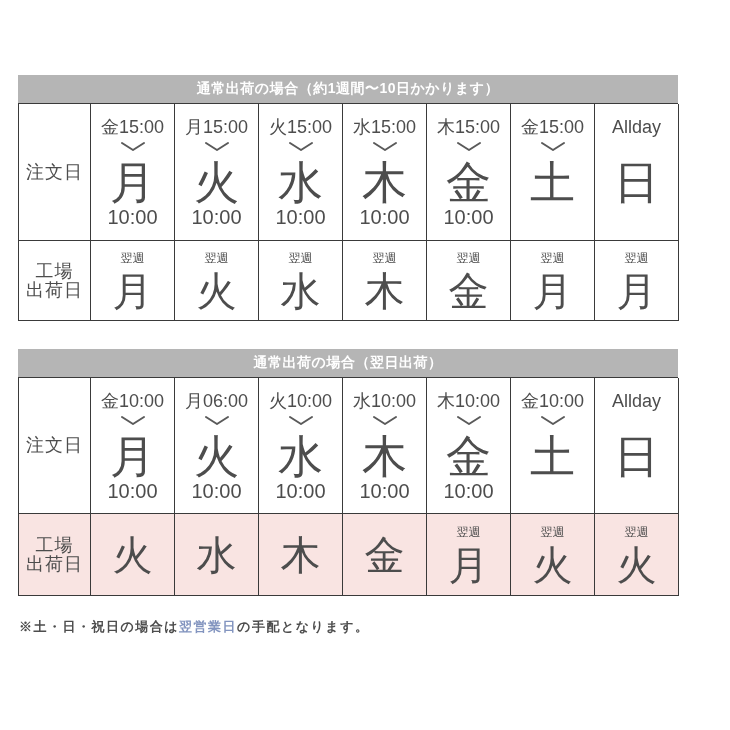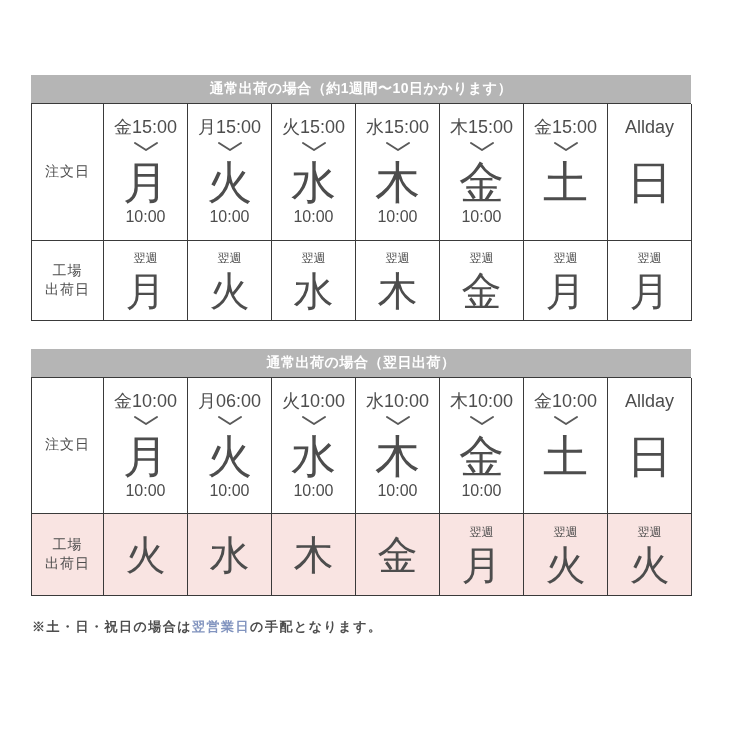--- a/index.html
+++ b/index.html
@@ -6,45 +6,45 @@
     --header-bg:#b5b5b5; --header-text:#ffffff; --text:#4d4d4d;
     --border:#3a3a3a; --pink:#f9e4e2; --blue:#8294bf; --page:#ffffff;
   }
   *{box-sizing:border-box;}
   html,body{margin:0;padding:0;}
   body{
     width:730px;height:730px;background:var(--page);
     font-family:"Liberation Sans",sans-serif;color:var(--text);
     overflow:hidden;position:relative;
   }
-  .wrap{position:absolute;left:31px;top:75px;width:660px;}
+  .wrap{position:absolute;left:18px;top:75px;width:660px;}
   .ship-table{width:660px;}
   .ship-table + .ship-table{margin-top:28px;}
   .table-title{
     height:28px;background:var(--header-bg);color:var(--header-text);
     font-size:14px;font-weight:bold;letter-spacing:0.5px;
     display:flex;align-items:center;justify-content:center;
   }
   .grid{
     display:grid;grid-template-columns:72px repeat(7,84px);
     border-top:1px solid var(--border);border-left:1px solid var(--border);
   }
   .t0 .grid{grid-template-rows:137px 80px;}
   .t1 .grid{grid-template-rows:136px 82px;}
   .cell{
     border-right:1px solid var(--border);border-bottom:1px solid var(--border);
     display:flex;flex-direction:column;align-items:center;justify-content:center;
     overflow:hidden;
   }
-  .label-cell{font-size:14px;letter-spacing:1px;line-height:19px;text-align:center;font-family:Liberation Mono, monospace;}
+  .label-cell{font-size:18px;letter-spacing:1px;line-height:19px;text-align:center;}
   .order-top{font-size:18px;line-height:20px;white-space:nowrap;text-align:center;}
   .chev{height:11px;margin:4px 0 7px;display:flex;align-items:center;}
   .hidden{visibility:hidden;}
   .day-big{font-size:45px;line-height:47px;font-weight:300;}
-  .order-time{font-size:16px;line-height:20px;height:20px;margin-top:1px;}
+  .order-time{font-size:20px;line-height:20px;height:20px;margin-top:1px;}
   .next-week{font-size:12px;line-height:18px;margin-bottom:2px;}
   .day-big2{font-size:40px;line-height:44px;font-weight:300;}
   .pink{background:var(--pink);}
   .notes{margin-top:23px;padding-left:1px;font-weight:bold;}
   .notes p{margin:0 0 8px;font-size:13px;line-height:15px;letter-spacing:1.5px;}
   .blue{color:var(--blue);}
 </style>
 </head>
 <body>
 

